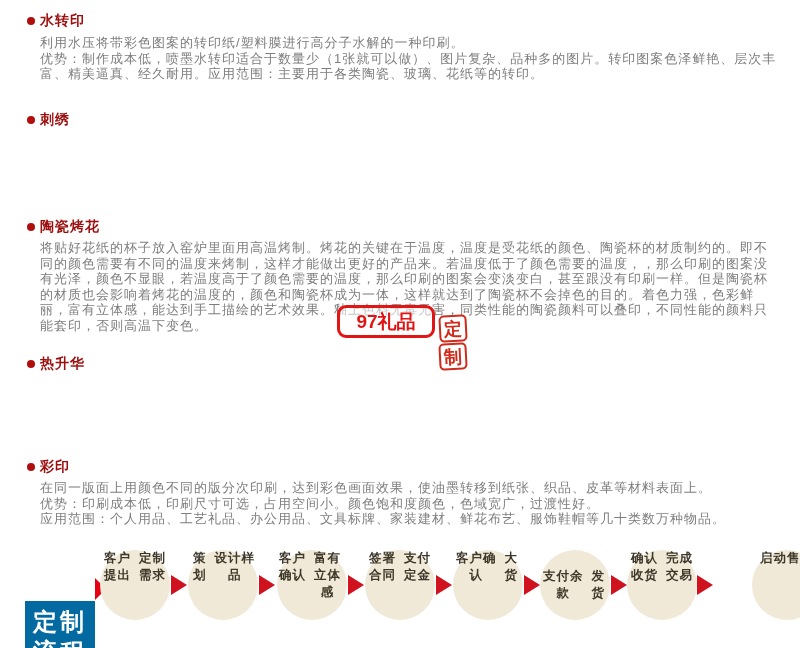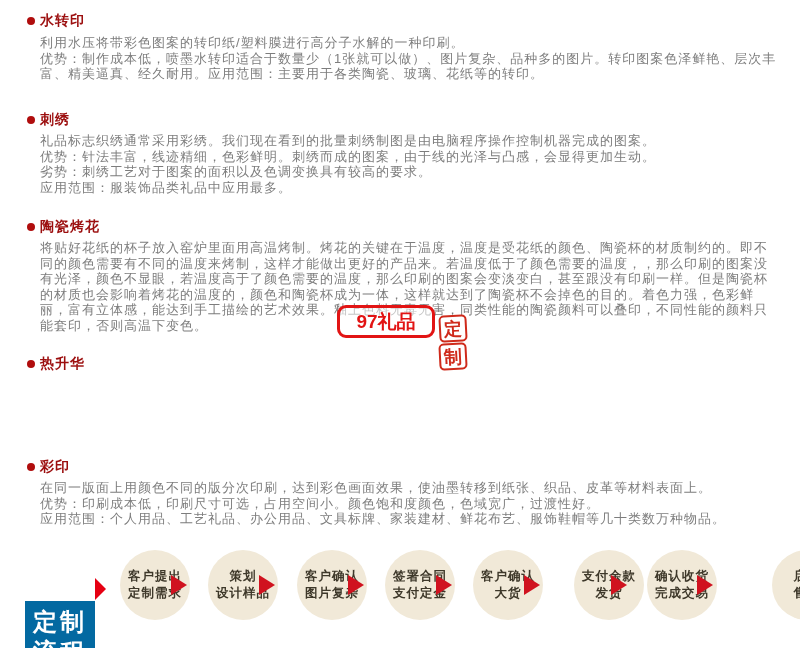--- a/index.html
+++ b/index.html
@@ -27,49 +27,43 @@
   .flow-label{
     position:absolute;left:25px;top:553px;width:70px;height:72px;background:#0369a1;
     color:#ffffff;font-weight:bold;font-size:24px;letter-spacing:3px;text-align:center;
     display:flex;flex-direction:column;justify-content:center;line-height:30px;margin-top:48px;
   }
   .flow-label-tip{position:absolute;left:95px;top:578px;width:0;height:0;
     border-left:11px solid #e60012;border-top:11px solid transparent;border-bottom:11px solid transparent;}
   .step{
     position:absolute;top:550px;width:70px;height:70px;border-radius:50%;background:#f1e9d8;
     color:#3e382a;font-weight:bold;font-size:12.5px;text-align:center;
-    display:flex;flex-direction:column;justify-content:center;line-height:17px;letter-spacing:1px;margin-left:20px;
+    display:flex;flex-direction:row;justify-content:center;line-height:17px;letter-spacing:1px;
   }
   .arrow{position:absolute;top:575px;width:0;height:0;
     border-left:16px solid #d0121f;border-top:10px solid transparent;border-bottom:10px solid transparent;}
   .s0{left:100px;} .s1{left:188px;} .s2{left:277px;} .s3{left:365px;}
-  .s4{left:453px;} .s5{left:554px;} .s6{left:627px;} .s7{left:752px;}
+  .s4{left:453px;} .s5{left:540px;align-items:center;} .s6{left:627px;} .s7{left:752px;}
   .a0{left:171px;} .a1{left:259px;} .a2{left:348px;} .a3{left:436px;}
   .a4{left:524px;} .a5{left:611px;} .a6{left:697px;}
 </style>
 </head>
 <body>
 
 <div class="page">
 
   <span class="bullet" style="top:17px"></span>
   <div class="sec-title" style="top:12px">水转印</div>
   <div class="sec-body" style="top:35px">
     <p>利用水压将带彩色图案的转印纸/塑料膜进行高分子水解的一种印刷。</p>
     <p>优势：制作成本低，喷墨水转印适合于数量少（1张就可以做）、图片复杂、品种多的图片。转印图案色泽鲜艳、层次丰富、精美逼真、经久耐用。应用范围：主要用于各类陶瓷、玻璃、花纸等的转印。</p>
   </div>
 
   <span class="bullet" style="top:116px"></span>
   <div class="sec-title" style="top:111px">刺绣</div>
-  <div class="sec-body" style="top:133px">
-    <p>礼品标志织绣通常采用彩绣。我们现在看到的批量刺绣制图是由电脑程序操作控制机器完成的图案。</p>
-    <p>优势：针法丰富，线迹精细，色彩鲜明。刺绣而成的图案，由于线的光泽与凸感，会显得更加生动。</p>
-    <p>劣势：刺绣工艺对于图案的面积以及色调变换具有较高的要求。</p>
-    <p>应用范围：服装饰品类礼品中应用最多。</p>
-  </div>
 
   <span class="bullet" style="top:223px"></span>
   <div class="sec-title" style="top:218px">陶瓷烤花</div>
   <div class="sec-body" style="top:240px">
     <p>将贴好花纸的杯子放入窑炉里面用高温烤制。烤花的关键在于温度，温度是受花纸的颜色、陶瓷杯的材质制约的。即不同的颜色需要有不同的温度来烤制，这样才能做出更好的产品来。若温度低于了颜色需要的温度，，那么印刷的图案没有光泽，颜色不显眼，若温度高于了颜色需要的温度，那么印刷的图案会变淡变白，甚至跟没有印刷一样。但是陶瓷杯的材质也会影响着烤花的温度的，颜色和陶瓷杯成为一体，这样就达到了陶瓷杯不会掉色的目的。着色力强，色彩鲜丽，富有立体感，能达到手工描绘的艺术效果。釉上色料无毒无害，同类性能的陶瓷颜料可以叠印，不同性能的颜料只能套印，否则高温下变色。</p>
   </div>
 
   <div class="badge97">97礼品</div>
   <div class="seal">
     <span>定</span>
@@ -98,21 +92,21 @@
     <span>定制需求</span>
   </div>
   <div class="arrow a0"></div>
   <div class="step s1">
     <span>策划</span>
     <span>设计样品</span>
   </div>
   <div class="arrow a1"></div>
   <div class="step s2">
     <span>客户确认</span>
-    <span>图片复杂</span>
+    <span>富有立体感</span>
   </div>
   <div class="arrow a2"></div>
   <div class="step s3">
     <span>签署合同</span>
     <span>支付定金</span>
   </div>
   <div class="arrow a3"></div>
   <div class="step s4">
     <span>客户确认</span>
     <span>大货</span>

